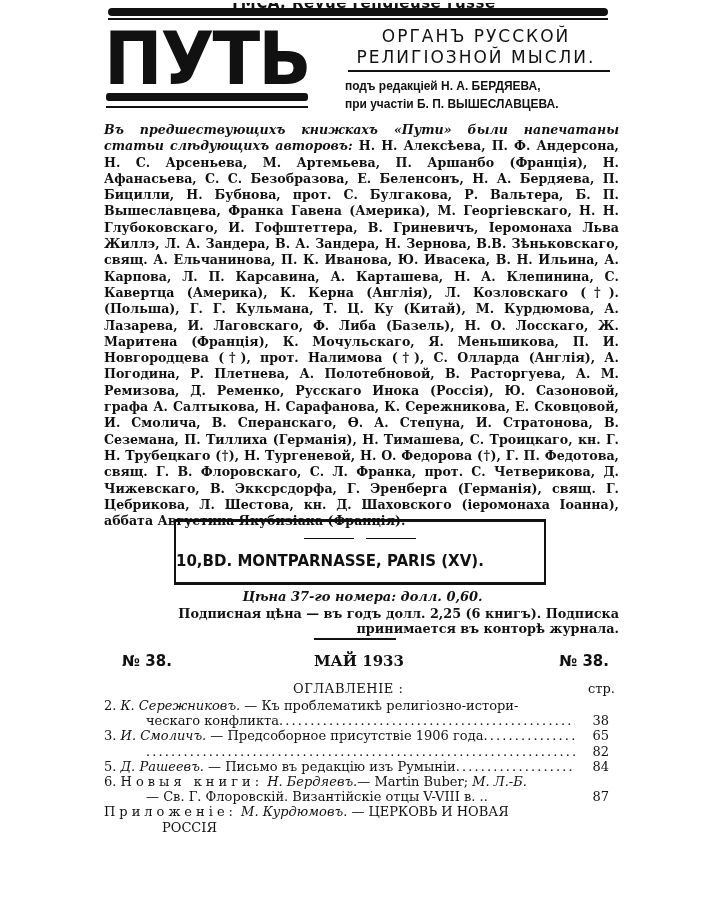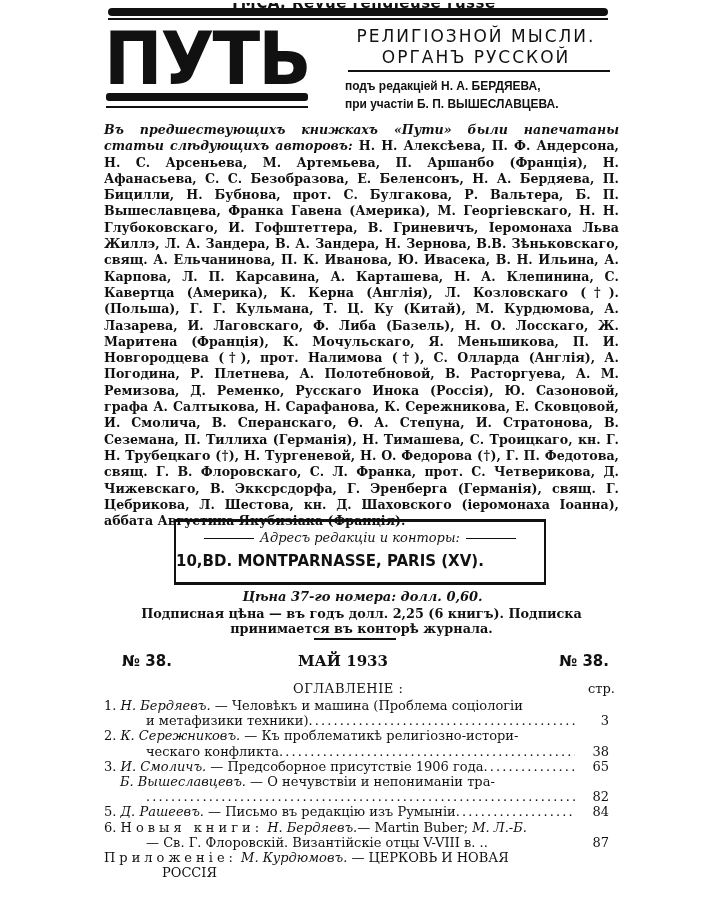--- a/index.html
+++ b/index.html
@@ -60,28 +60,28 @@
       font-style: italic; font-size: 13px; white-space: nowrap;
     }
     .address-label .dash { display: inline-block; width: 50px; height: 1px; background: #111; vertical-align: middle; margin: 0 6px; }
     .address-line {
       position: absolute; left: 0; right: 0; top: 30px; 
       font-family: "DejaVu Sans", sans-serif; font-weight: bold; font-size: 15px; white-space: nowrap;
     }
 
     .price-issue { position: absolute; left: 0; right: 0; top: 589px; text-align: center; font-style: italic; font-weight: bold; font-size: 13px; }
     .subscription {
-      position: absolute; left: 104px; top: 606px; width: 515px; text-align: center;
+      position: absolute; left: 104px; top: 606px; width: 515px; text-align: right;
       font-weight: bold; font-size: 12.8px; line-height: 15px;
     }
     .office-rule { position: absolute; left: 314px; top: 638px; width: 82px; height: 2px; background: #111; }
 
     .issue-row { position: absolute; left: 104px; width: 515px; top: 652px; height: 20px; font-family: "DejaVu Sans", sans-serif; font-weight: bold; font-size: 15px; }
     .issue-left { position: absolute; left: 18px; }
-    .issue-center { position: absolute; left: 194px; font-family: "DejaVu Serif", serif; }
+    .issue-center { position: absolute; left: 210px; font-family: "DejaVu Serif", serif; }
     .issue-right { position: absolute; right: 10px; }
 
     .toc-head { position: absolute; left: 104px; top: 681px; width: 515px; height: 16px; font-size: 13px; }
     .toc-title { position: absolute; left: 189px; letter-spacing: 0.5px; }
     .toc-page-label { position: absolute; right: 4px; }
 
     .toc { position: absolute; left: 104px; top: 698px; width: 505px; font-size: 13px; line-height: 15.2px; }
     .toc-item { position: relative; }
     .toc-line { display: flex; white-space: nowrap; }
     .toc-line .txt { flex: 0 0 auto; }
@@ -105,37 +105,37 @@
   </div>
 
   <div class="rule-thick"></div>
   <div class="rule-thin"></div>
 
   <div class="masthead-logo">ПУТЬ</div>
   <div class="logo-bar"></div>
   <div class="logo-bar2"></div>
 
   <div class="organ">
+    <div>ОРГАНЪ РУССКОЙ</div>
     <div>РЕЛИГІОЗНОЙ МЫСЛИ.</div>
-    <div>ОРГАНЪ РУССКОЙ</div>
   </div>
   <div class="organ-rule"></div>
   <div class="editors">
     <div>подъ редакціей Н. А. БЕРДЯЕВА,</div>
     <div>при участіи Б. П. ВЫШЕСЛАВЦЕВА.</div>
   </div>
 
   <div class="authors">
     <span class="intro">Въ предшествующихъ книжкахъ «Пути» были напечатаны статьи слѣдующихъ авторовъ:</span>
     <span>Н. Н. Алексѣева, П. Ф. Андерсона, Н. С. Арсеньева, М. Артемьева, П. Аршанбо (Франція), Н. Афанасьева, С. С. Безобразова, Е. Беленсонъ, Н. А. Бердяева, П. Бицилли, Н. Бубнова, прот. С. Булгакова, Р. Вальтера, Б. П. Вышеславцева, Франка Гавена (Америка), М. Георгіевскаго, Н. Н. Глубоковскаго, И. Гофштеттера, В. Гриневичъ, Іеромонаха Льва Жиллэ, Л. А. Зандера, В. А. Зандера, Н. Зернова, В.В. Зѣньковскаго, свящ. А. Ельчанинова, П. К. Иванова, Ю. Ивасека, В. Н. Ильина, А. Карпова, Л. П. Карсавина, А. Карташева, Н. А. Клепинина, С. Кавертца (Америка), К. Керна (Англія), Л. Козловскаго (†). (Польша), Г. Г. Кульмана, Т. Ц. Ку (Китай), М. Курдюмова, А. Лазарева, И. Лаговскаго, Ф. Либа (Базель), Н. О. Лосскаго, Ж. Маритена (Франція), К. Мочульскаго, Я. Меньшикова, П. И. Новгородцева (†), прот. Налимова (†), С. Олларда (Англія), А. Погодина, Р. Плетнева, А. Полотебновой, В. Расторгуева, А. М. Ремизова, Д. Ременко, Русскаго Инока (Россія), Ю. Сазоновой, графа А. Салтыкова, Н. Сарафанова, К. Сережникова, Е. Сковцовой, И. Смолича, В. Сперанскаго, Ѳ. А. Степуна, И. Стратонова, В. Сеземана, П. Тиллиха (Германія), Н. Тимашева, С. Троицкаго, кн. Г. Н. Трубецкаго (†), Н. Тургеневой, Н. О. Федорова (†), Г. П. Федотова, свящ. Г. В. Флоровскаго, С. Л. Франка, прот. С. Четверикова, Д. Чижевскаго, В. Экксрсдорфа, Г. Эренберга (Германія), свящ. Г. Цебрикова, Л. Шестова, кн. Д. Шаховского (іеромонаха Іоанна), аббата Августина Якубизіака (Франція).</span>
   </div>
 
   <div class="address-box">
     <div class="address-label">
-      <span class="dash"></span><span>Адресъ редакціи и конторы:</span><span class="dash"></span>
+      <span class="dash"></span><span class="dash"></span>
     </div>
     <div class="address-line">10,BD. MONTPARNASSE, PARIS (XV).</div>
   </div>
 
   <div class="price-issue">Цѣна 37-го номера: долл. 0,60.</div>
   <div class="subscription">Подписная цѣна — въ годъ долл. 2,25 (6 книгъ). Подписка принимается въ конторѣ журнала.</div>
   <div class="office-rule"></div>
 
   <div class="issue-row">
     <span class="issue-left">№ 38.</span>
@@ -143,32 +143,20 @@
     <span class="issue-right">№ 38.</span>
   </div>
 
   <div class="toc-head">
     <span class="toc-title">ОГЛАВЛЕНІЕ :</span>
     <span class="toc-page-label">стр.</span>
   </div>
 
   <div class="toc">
 
-    <div class="toc-item">
-      <div class="toc-line noleader">
-        <span class="txt"><span>1.</span> <span class="it">Н. Бердяевъ.</span><span> — Человѣкъ и машина (Проблема соціологіи</span></span>
-        <span class="leader"></span>
-          <span class="pg"></span>
-      </div>
-      <div class="toc-line ind2">
-        <span class="txt">и метафизики техники)</span>
-        <span class="leader"></span>
-        <span class="pg">3</span>
-      </div>
-    </div>
 
     <div class="toc-item">
       <div class="toc-line noleader">
         <span class="txt"><span>2.</span> <span class="it">К. Сережниковъ.</span><span> — Къ проблематикѣ религіозно-истори-</span></span>
         <span class="leader"></span>
           <span class="pg"></span>
       </div>
       <div class="toc-line ind2">
         <span class="txt">ческаго конфликта</span>
         <span class="leader"></span>
@@ -180,21 +168,20 @@
       <div class="toc-line">
         <span class="txt"><span>3.</span> <span class="it">И. Смоличъ.</span><span> — Предсоборное присутствіе 1906 года</span></span>
         <span class="leader"></span>
         <span class="pg">65</span>
       </div>
     </div>
 
 
     <div class="toc-item">
       <div class="toc-line noleader ind1">
-        <span class="txt"><span class="it">Б. Вышеславцевъ.</span><span> — О нечувствіи и непониманіи тра-</span></span>
         <span class="leader"></span>
           <span class="pg"></span>
       </div>
       <div class="toc-line ind2">
         <span class="leader"></span>
         <span class="pg">82</span>
       </div>
     </div>
 
     <div class="toc-item">

